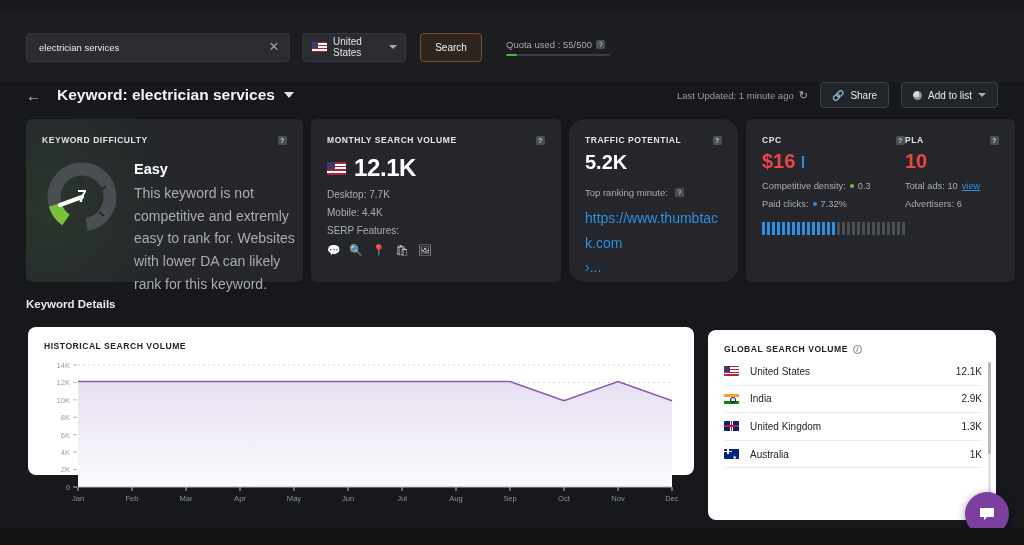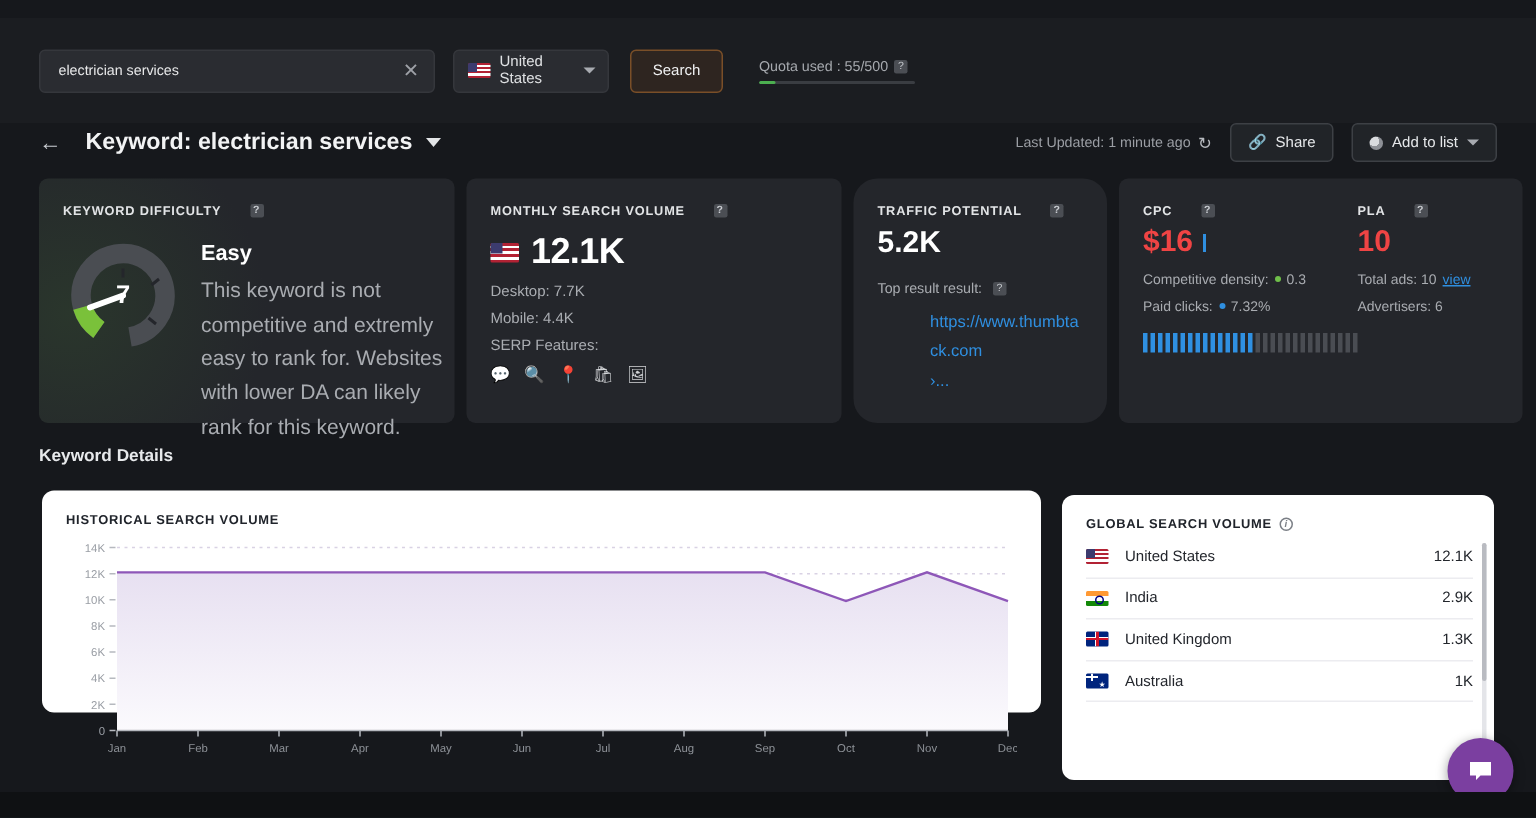--- a/index.html
+++ b/index.html
@@ -139,21 +139,21 @@
   }
   .card.kd {
     width: 277px;
     background: radial-gradient(circle at 8% 55%, #2a362c 0%, #24262b 48%);
   }
   .card.msv { width: 250px; }
   .card.tp { width: 169px; border-radius: 16px; }
   .card.cpc { width: 269px; display: flex; }
   .card-label {
     color: #e2e4e6; font-size: 8.5px; font-weight: bold; letter-spacing: .55px;
-    display: flex; align-items: center; gap: 19px; white-space: nowrap;
+    display: flex; align-items: center; gap: 19px; white-space: nowrap; justify-content: space-between;
   }
 
   
   .kd-body { display: flex; margin-top: 14px; }
   .gauge { position: relative; width: 76px; height: 76px; flex: 0 0 auto; margin-left: 2px; }
   .gauge svg { position: absolute; left: 0; top: 0; }
   .gauge-val {
     position: absolute; left: 0; top: 0; width: 76px; height: 76px;
     display: flex; align-items: center; justify-content: center;
     color: #fff; font-size: 17px; font-weight: bold;
@@ -166,21 +166,21 @@
   .msv-value { display: flex; align-items: center; gap: 8px; margin-top: 9px; }
   .msv-num { color: #fff; font-size: 24px; font-weight: bold; letter-spacing: -.4px; }
   .msv-flag { width: 19px; height: 13px; }
   .msv-line { color: #aaadb2; font-size: 10px; margin-top: 7px; }
   .serp-icons { display: flex; gap: 9px; margin-top: 9px; color: #d2d4d7; font-size: 11px; }
   .serp-icons span { cursor: pointer; line-height: 1; }
 
   
   .tp-num { color: #fff; font-size: 20px; font-weight: bold; margin-top: 6px; }
   .tp-sub { color: #a9acb1; font-size: 9.5px; margin-top: 13px; display: flex; align-items: center; gap: 7px; }
-  .tp-link { color: #2f8fe0; font-size: 11px; margin-top: 8px; line-height: 1.75; cursor: pointer; word-break: break-all; margin-left: 35px; }
+  .tp-link { color: #2f8fe0; font-size: 14px; margin-top: 8px; line-height: 1.75; cursor: pointer; word-break: break-all; }
 
   
   .cpc-col { width: 146px; }
   .pla-col { width: 110px; }
   .big-num { color: #ef4444; font-size: 20px; font-weight: bold; margin-top: 5px; display: flex; align-items: flex-end; gap: 7px; }
   .blue-tick { width: 2px; height: 12px; background: #2f8fe0; display: inline-block; margin-bottom: 5px; }
   .sub-line { color: #a9acb1; font-size: 9.3px; margin-top: 8px; display: flex; align-items: center; gap: 4px; }
   .bullet { width: 4px; height: 4px; border-radius: 50%; display: inline-block; }
   .bullet.green { background: #6fbf4a; }
   .bullet.blue { background: #2f8fe0; }
@@ -354,21 +354,21 @@
         </div>
     </div>
 
     <div class="card tp">
       <div class="card-label">
         <span>TRAFFIC POTENTIAL</span>
         <span class="qmark">?</span>
       </div>
       <div class="tp-num">5.2K</div>
       <div class="tp-sub">
-        <span>Top result result:</span>
+        <span>Top ranking minute:</span>
         <span class="qmark">?</span>
       </div>
       <div class="tp-link">
         <span>https://www.thumbtack.com</span><br>
         <span>›...</span>
       </div>
     </div>
 
     <div class="card cpc">
       <div class="cpc-col">

